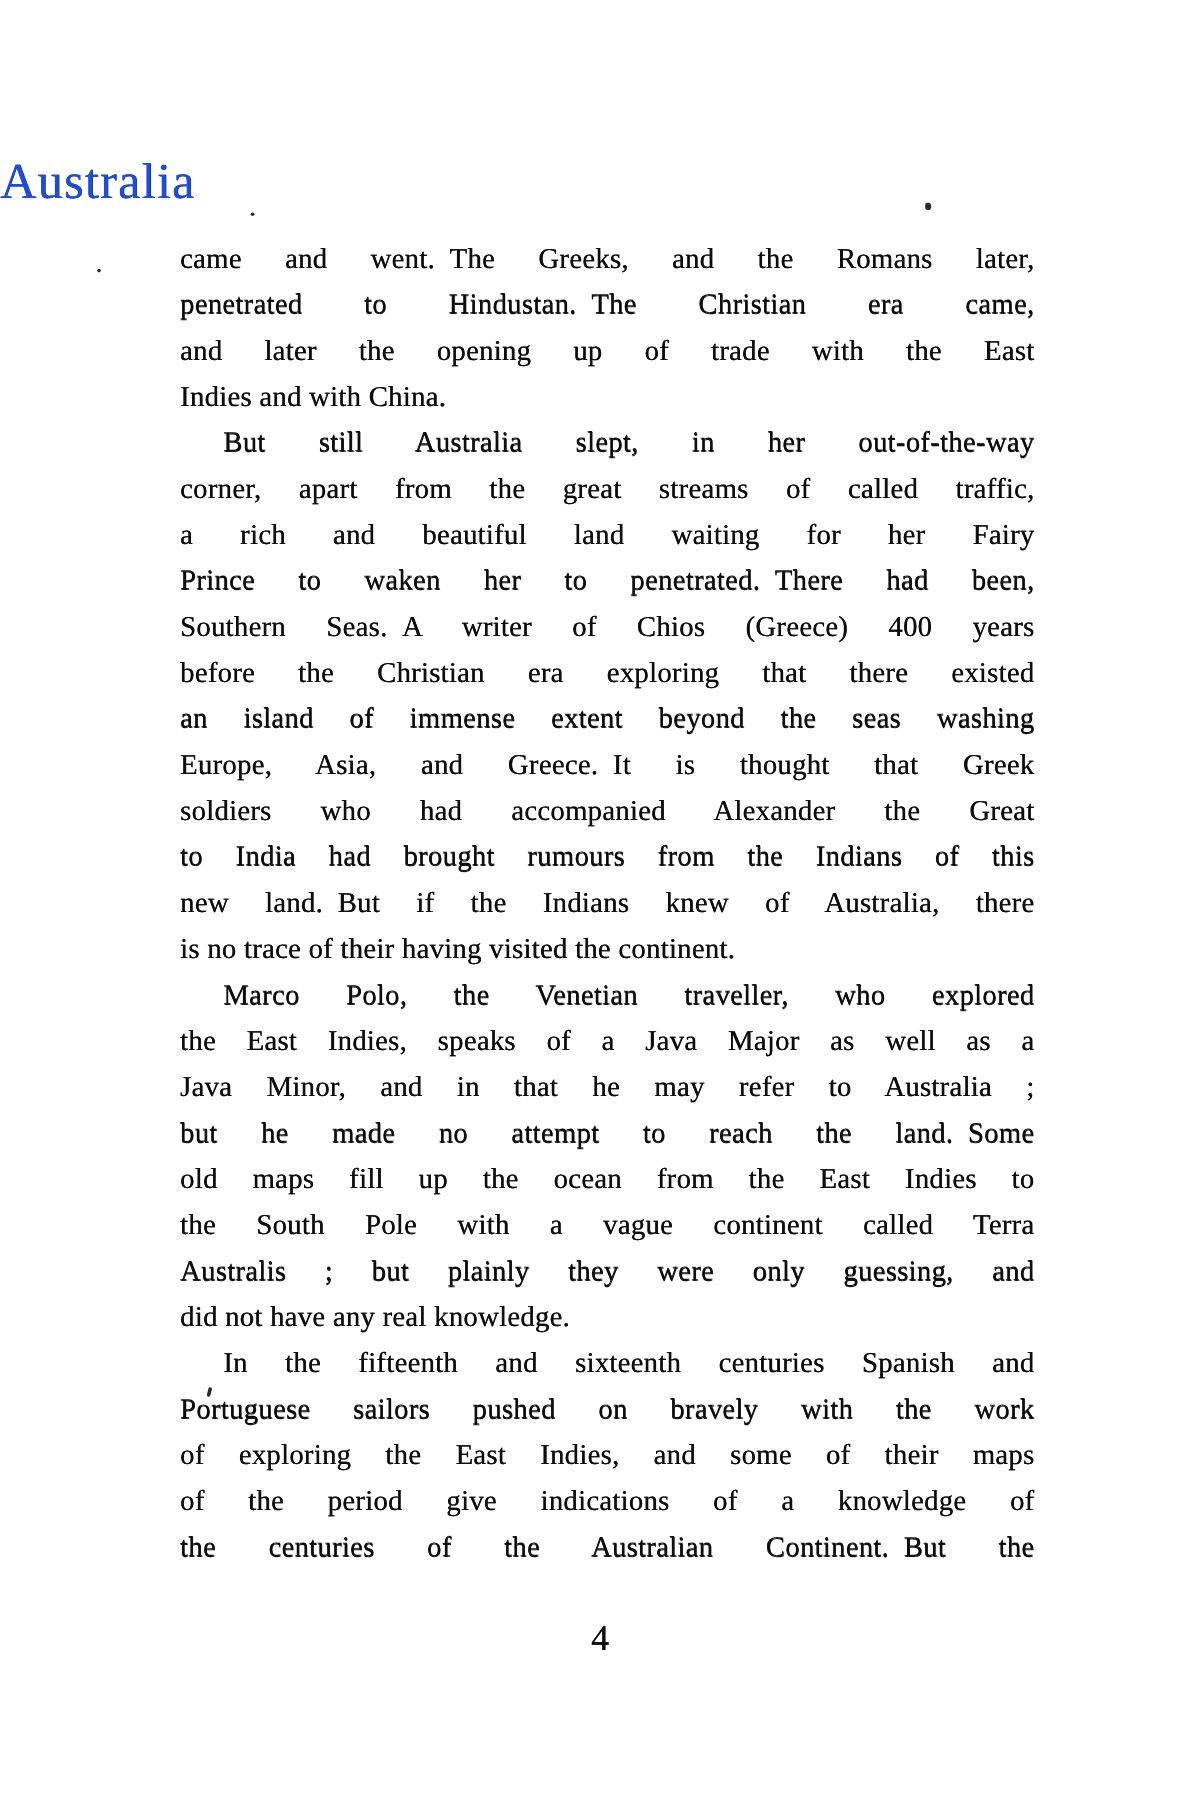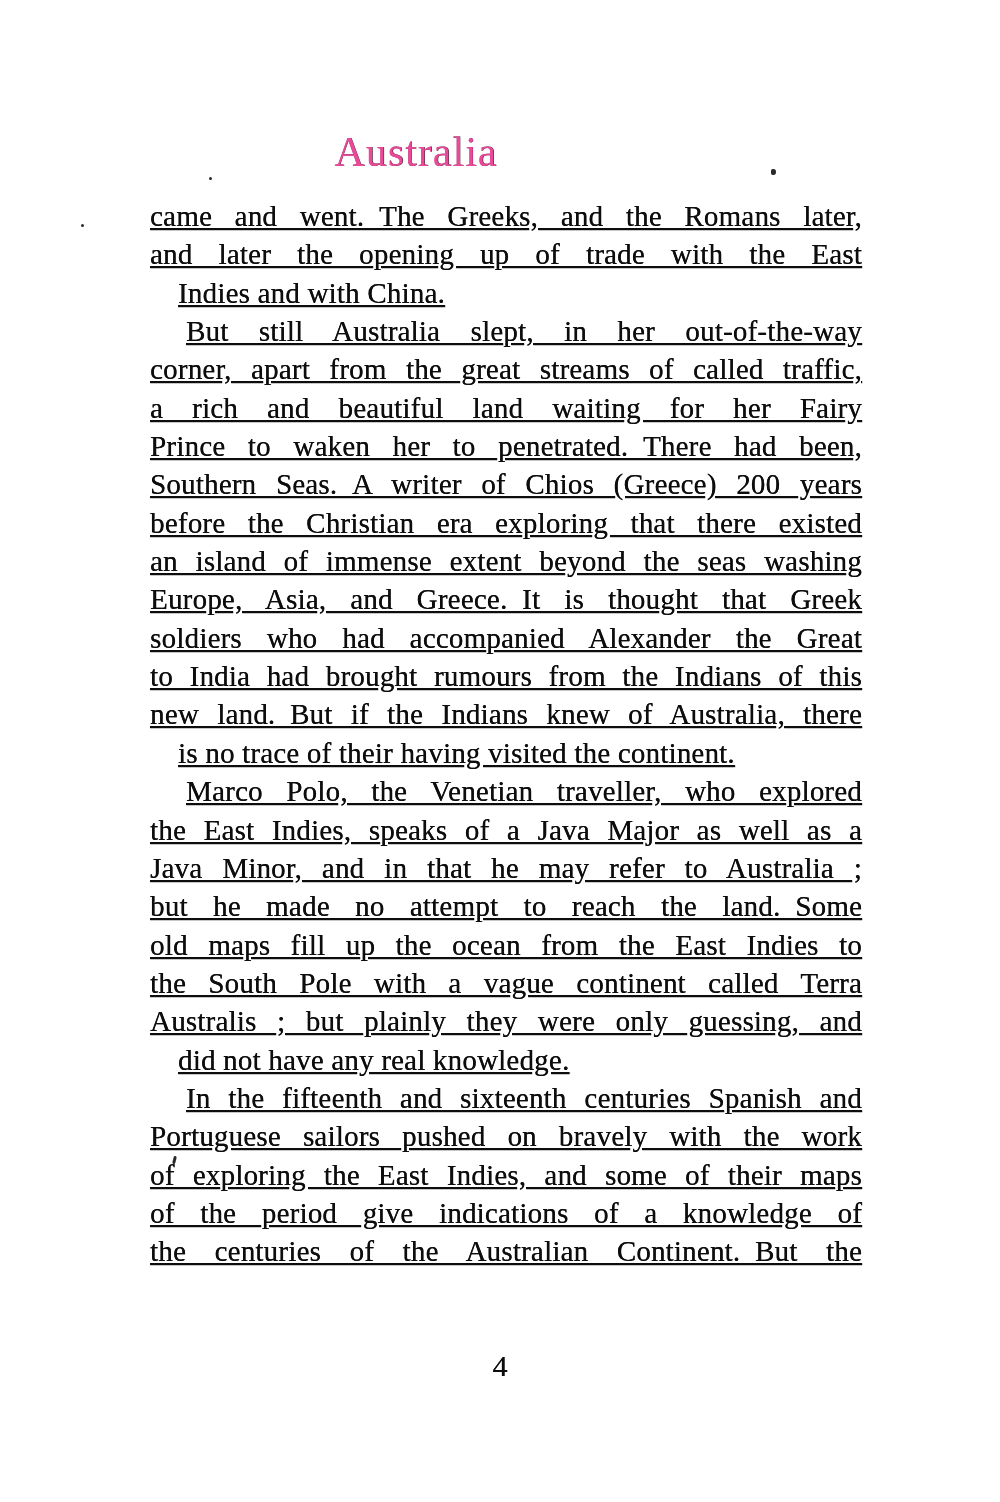--- a/index.html
+++ b/index.html
@@ -15,50 +15,48 @@
     overflow: hidden;
     font-family: "Liberation Serif", serif;
     color: #0d0d0d;
   }
   .page-title {
     position: absolute;
     top: 128px;
     left: 0;
     width: 832px;
     margin: 0;
-    text-align: center;
+    text-align: left;
     font-size: 42px;
     font-weight: normal;
     letter-spacing: 1px;
-    color: #ec4899;
+    color: #1d4ed8;
     text-shadow: 0.3px 0.3px 0 #1a1a1a;
   }
   .body-text {
     position: absolute;
     top: 197px;
     left: 150px;
     width: 712px;
   }
   .line {
     height: 38.35px;
-    font-size: 29px;
+    font-size: 24px;
     line-height: 38.35px;
     white-space: nowrap;
     text-align: justify;
     text-align-last: justify;
     text-shadow: 0.25px 0.25px 0 #1a1a1a;
     letter-spacing: 0.2px;
-    text-decoration: underline;
   }
   .line.indent {
     padding-left: 36px;
   }
   .line.para-end {
     text-align-last: left;
-    margin-left: 28px;
   }
   .page-number {
     position: absolute;
     top: 1349px;
     left: 150px;
     width: 700px;
     text-align: center;
     font-size: 30px;
     color: #0d0d0d;
     text-shadow: 0.25px 0.25px 0 #1a1a1a;
@@ -74,27 +72,28 @@
   .speck-d { left: 173px; top: 1156px; width: 3px; height: 8px; border-radius: 2px; transform: rotate(14deg); }
 </style>
 </head>
 <body>
 
 <div class="page">
   <h1 class="page-title">Australia</h1>
 
   <div class="body-text" id="body-text">
       <div class="line">came and went. The Greeks, and the Romans later,</div>
+      <div class="line">penetrated to Hindustan. The Christian era came,</div>
       <div class="line">and later the opening up of trade with the East</div>
       <div class="line para-end">Indies and with China.</div>
       <div class="line indent">But still Australia slept, in her out-of-the-way</div>
       <div class="line">corner, apart from the great streams of called traffic,</div>
       <div class="line">a rich and beautiful land waiting for her Fairy</div>
       <div class="line">Prince to waken her to penetrated. There had been,</div>
-      <div class="line">Southern Seas. A writer of Chios (Greece) 200 years</div>
+      <div class="line">Southern Seas. A writer of Chios (Greece) 400 years</div>
       <div class="line">before the Christian era exploring that there existed</div>
       <div class="line">an island of immense extent beyond the seas washing</div>
       <div class="line">Europe, Asia, and Greece. It is thought that Greek</div>
       <div class="line">soldiers who had accompanied Alexander the Great</div>
       <div class="line">to India had brought rumours from the Indians of this</div>
       <div class="line">new land. But if the Indians knew of Australia, there</div>
       <div class="line para-end">is no trace of their having visited the continent.</div>
       <div class="line indent">Marco Polo, the Venetian traveller, who explored</div>
       <div class="line">the East Indies, speaks of a Java Major as well as a</div>
       <div class="line">Java Minor, and in that he may refer to Australia ;</div>

